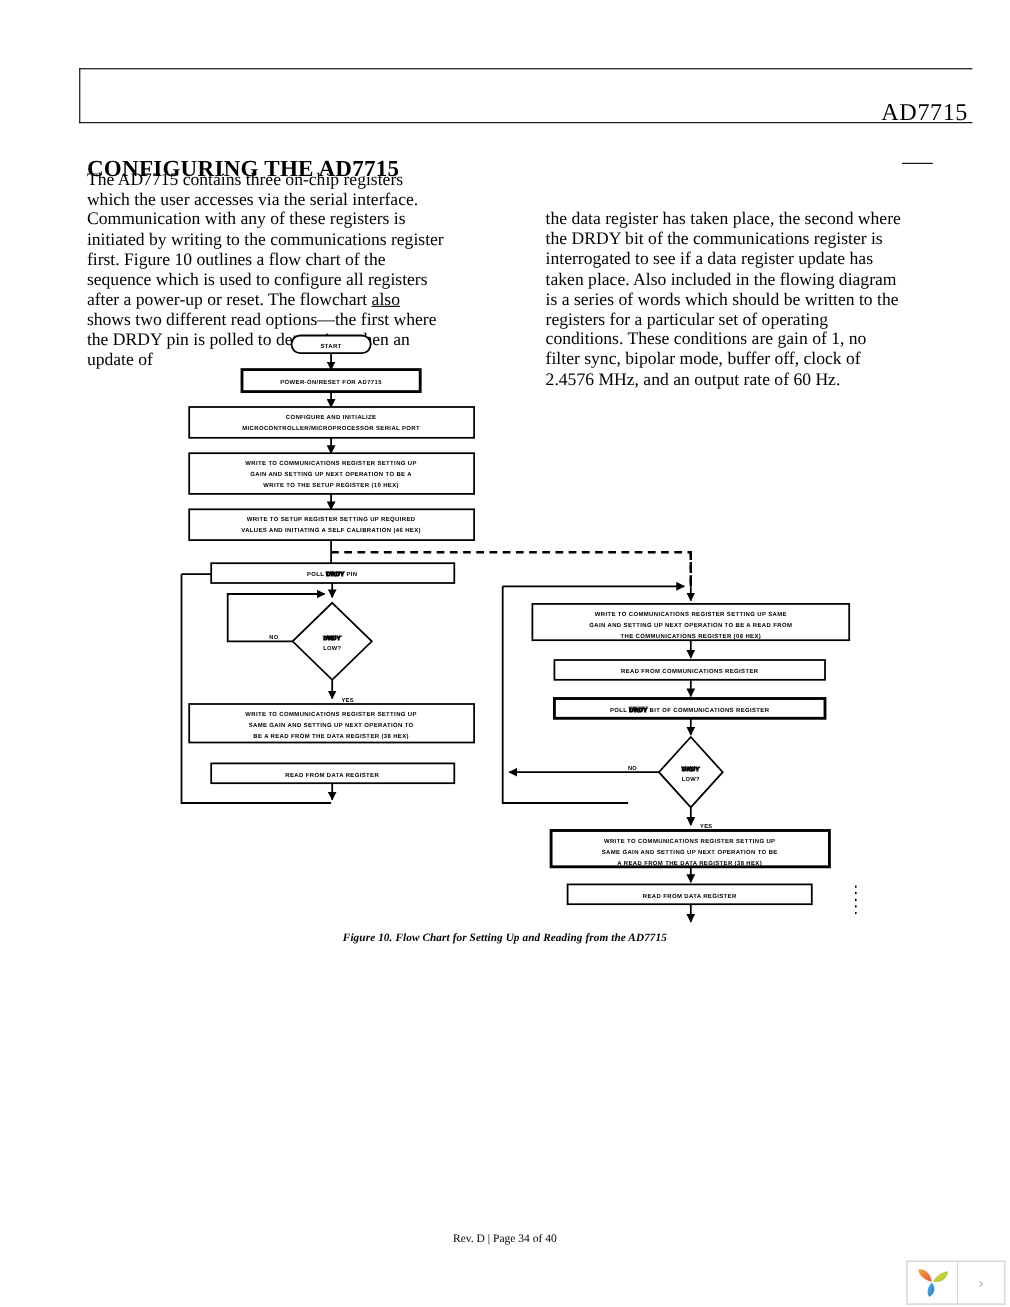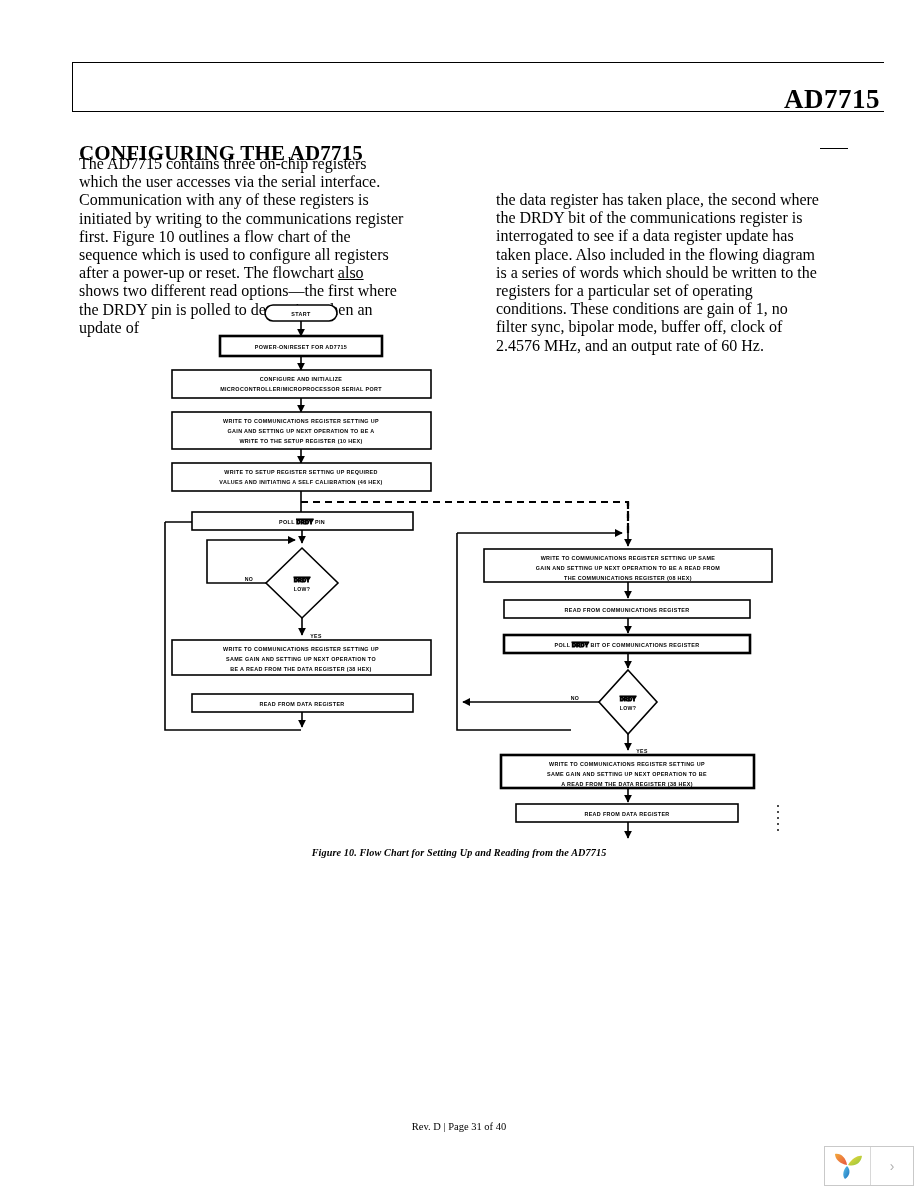--- a/index.html
+++ b/index.html
@@ -25,22 +25,22 @@
     height: 50px;
     border: 1.5px solid #000;
     border-right: none;
     box-sizing: border-box;
   }
   #header-part-number {
     position: absolute;
     right: 4px;
     bottom: -2px;
     font-family: "Liberation Serif", serif;
-    font-weight: bold;
-    font-size: 27px;
+    font-weight: normal;
+    font-size: 22px;
     letter-spacing: 0.5px;
     line-height: 1;
   }
 
   
   #section-title {
     position: absolute;
     left: 79px;
     top: 127px;
     font-family: "Liberation Serif", serif;
@@ -275,21 +275,21 @@
   <rect x="516" y="514" width="222" height="18" class="bx"></rect>
   <text class="tx" x="627" y="526">READ FROM DATA REGISTER</text>
   <line class="ln" x1="628" y1="532" x2="628" y2="548" marker-end="url(#arrow)"></line>
 
   <line x1="778" y1="515" x2="778" y2="545" stroke="#000" stroke-width="1.4" stroke-dasharray="2 4"></line>
 </svg>
 </div>
 
 <div id="figure-caption">Figure 10. Flow Chart for Setting Up and Reading from the AD7715</div>
 
-<div id="footer-text">Rev. D | Page 31 of 40</div>
+<div id="footer-text">Rev. D | Page 34 of 40</div>
 
 <div id="viewer-widget">
   <div id="viewer-logo">
     <svg width="32" height="30" viewBox="0 0 32 30" xmlns="http://www.w3.org/2000/svg">
       <defs>
         <linearGradient id="gA" x1="0" y1="0" x2="1" y2="1">
           <stop offset="0%" stop-color="#f2a93b"></stop>
             <stop offset="100%" stop-color="#e8543f"></stop>
         </linearGradient>
         <linearGradient id="gB" x1="0" y1="0" x2="1" y2="1">

